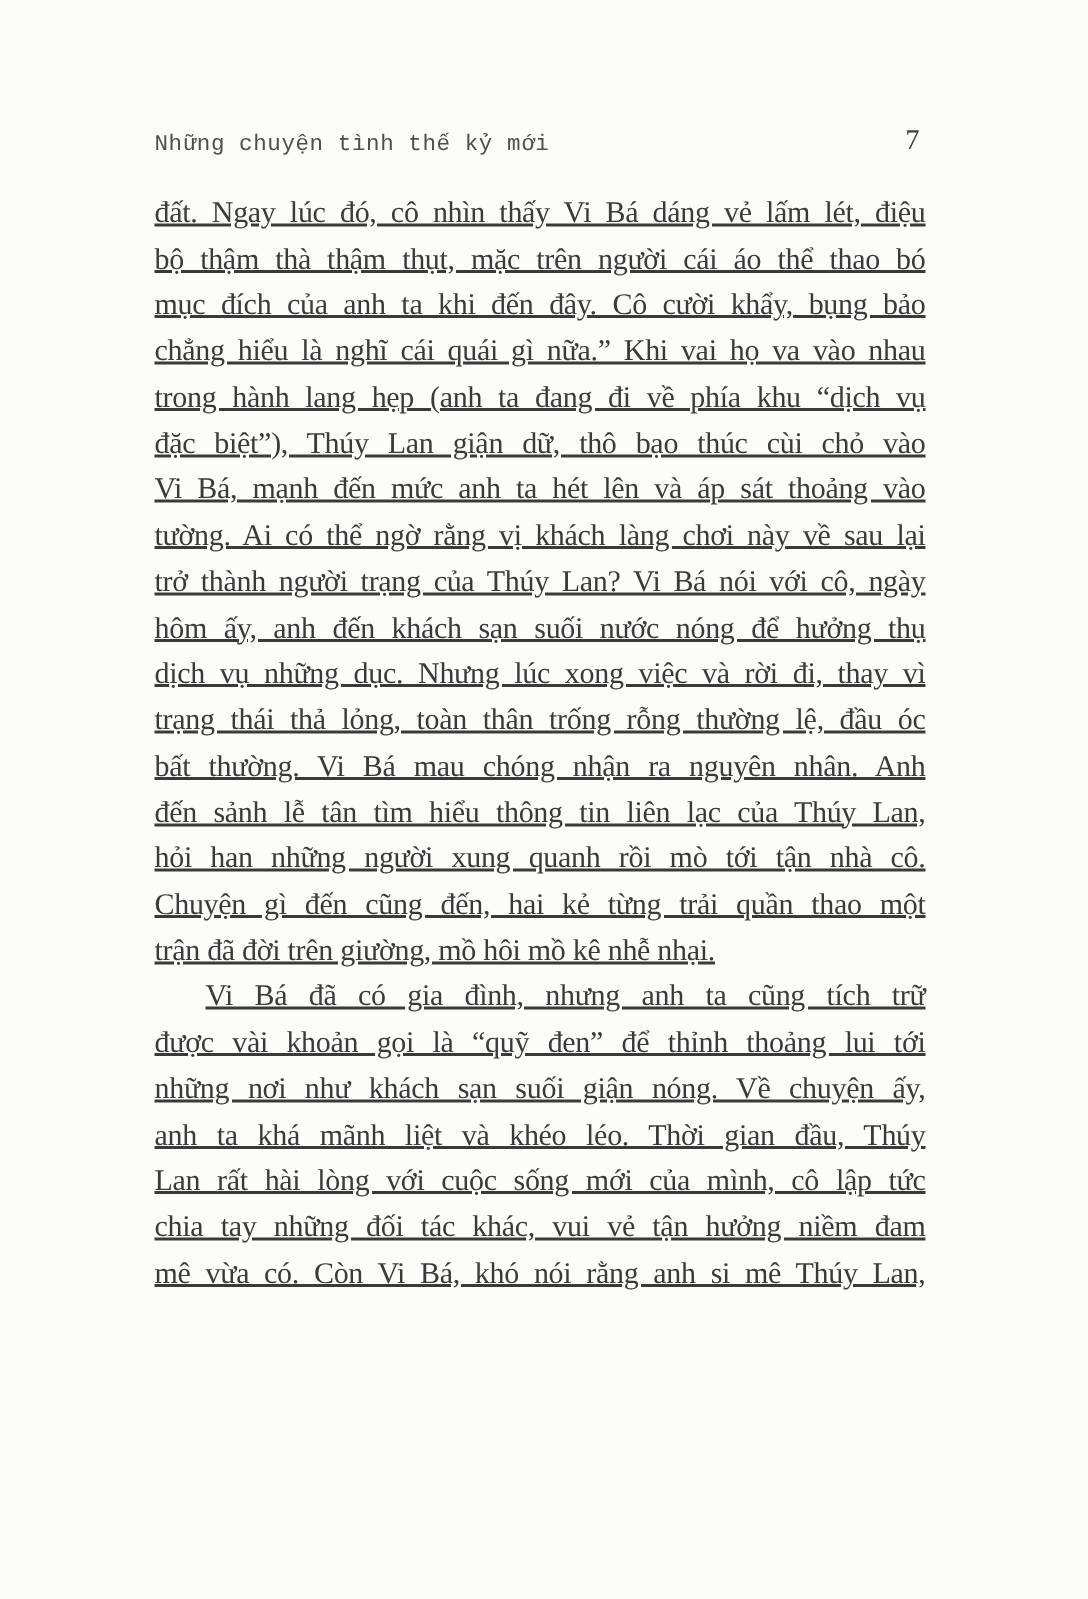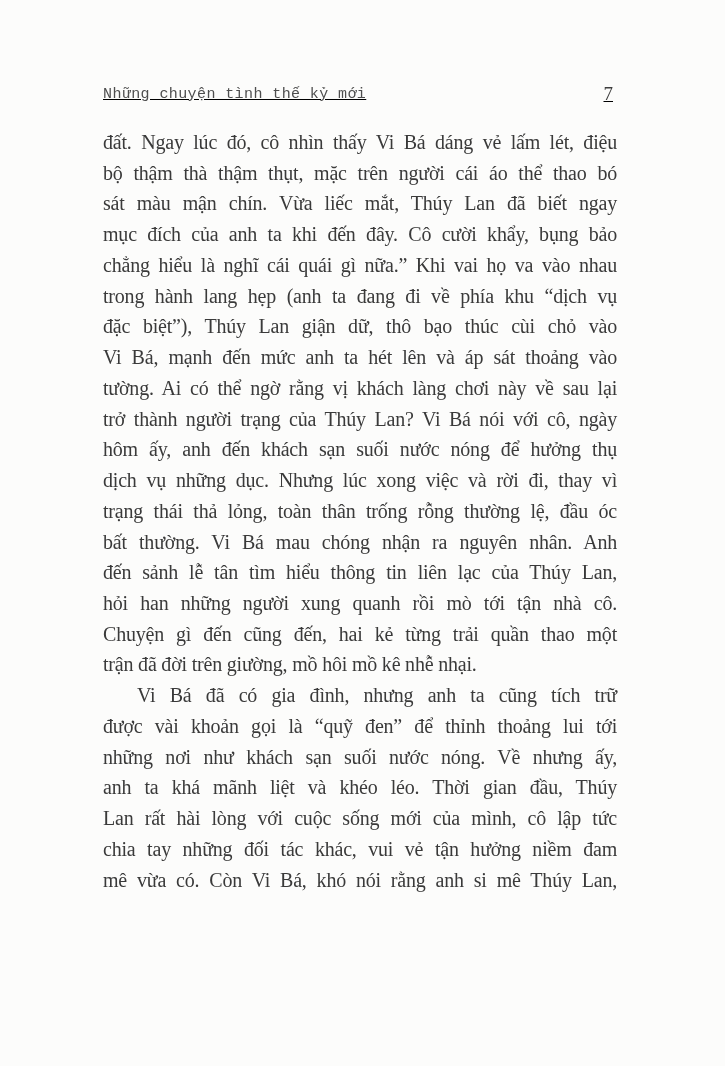--- a/index.html
+++ b/index.html
@@ -19,22 +19,21 @@
     background: #fcfcfb;
     overflow: hidden;
   }
   .header {
     position: absolute;
     left: 103px;
     top: 83px;
     width: 514px;
     display: flex;
     justify-content: space-between;
-    align-items: center;
-    text-decoration: underline;
+    align-items: flex-end;
   }
   .running-title {
     font-family: "Liberation Mono", "DejaVu Sans Mono", monospace;
     font-size: 15px;
     letter-spacing: 0.4px;
     color: #4e4e4e;
   }
   .page-number {
     font-family: "Liberation Serif", "DejaVu Serif", serif;
     font-size: 19px;
@@ -49,56 +48,56 @@
     font-family: "Liberation Serif", "DejaVu Serif", serif;
     font-size: 20px;
     line-height: 30.73px;
     letter-spacing: -0.2px;
     color: #3a3a3a;
   }
   .line {
     text-align: justify;
     text-align-last: justify;
     white-space: normal;
+    text-decoration: underline;
   }
   .line.para-end {
     text-align-last: left;
   }
   .line.indent {
     text-indent: 34px;
   }
 </style>
 </head>
 <body>
 
 <div class="page">
   <div class="header">
     <span class="running-title">Những chuyện tình thế kỷ mới</span>
     <span class="page-number">7</span>
   </div>
   <div class="body-text" id="body-text">
       <div class="line">đất. Ngay lúc đó, cô nhìn thấy Vi Bá dáng vẻ lấm lét, điệu</div>
       <div class="line">bộ thậm thà thậm thụt, mặc trên người cái áo thể thao bó</div>
-      <div class="line">sát màu mận chín. Vừa liếc mắt, Thúy Lan đã biết ngay</div>
       <div class="line">mục đích của anh ta khi đến đây. Cô cười khẩy, bụng bảo</div>
       <div class="line">chẳng hiểu là nghĩ cái quái gì nữa.” Khi vai họ va vào nhau</div>
       <div class="line">trong hành lang hẹp (anh ta đang đi về phía khu “dịch vụ</div>
       <div class="line">đặc biệt”), Thúy Lan giận dữ, thô bạo thúc cùi chỏ vào</div>
       <div class="line">Vi Bá, mạnh đến mức anh ta hét lên và áp sát thoảng vào</div>
       <div class="line">tường. Ai có thể ngờ rằng vị khách làng chơi này về sau lại</div>
       <div class="line">trở thành người trạng của Thúy Lan? Vi Bá nói với cô, ngày</div>
       <div class="line">hôm ấy, anh đến khách sạn suối nước nóng để hưởng thụ</div>
       <div class="line">dịch vụ những dục. Nhưng lúc xong việc và rời đi, thay vì</div>
       <div class="line">trạng thái thả lỏng, toàn thân trống rỗng thường lệ, đầu óc</div>
       <div class="line">bất thường. Vi Bá mau chóng nhận ra nguyên nhân. Anh</div>
       <div class="line">đến sảnh lễ tân tìm hiểu thông tin liên lạc của Thúy Lan,</div>
       <div class="line">hỏi han những người xung quanh rồi mò tới tận nhà cô.</div>
       <div class="line">Chuyện gì đến cũng đến, hai kẻ từng trải quần thao một</div>
       <div class="line para-end">trận đã đời trên giường, mồ hôi mồ kê nhễ nhại.</div>
       <div class="line indent">Vi Bá đã có gia đình, nhưng anh ta cũng tích trữ</div>
       <div class="line">được vài khoản gọi là “quỹ đen” để thỉnh thoảng lui tới</div>
-      <div class="line">những nơi như khách sạn suối nước nóng. Về nhưng ấy,</div>
+      <div class="line">những nơi như khách sạn suối giận nóng. Về chuyện ấy,</div>
       <div class="line">anh ta khá mãnh liệt và khéo léo. Thời gian đầu, Thúy</div>
       <div class="line">Lan rất hài lòng với cuộc sống mới của mình, cô lập tức</div>
       <div class="line">chia tay những đối tác khác, vui vẻ tận hưởng niềm đam</div>
       <div class="line">mê vừa có. Còn Vi Bá, khó nói rằng anh si mê Thúy Lan,</div>
     </div>
 </div>
 
 </body></html>

